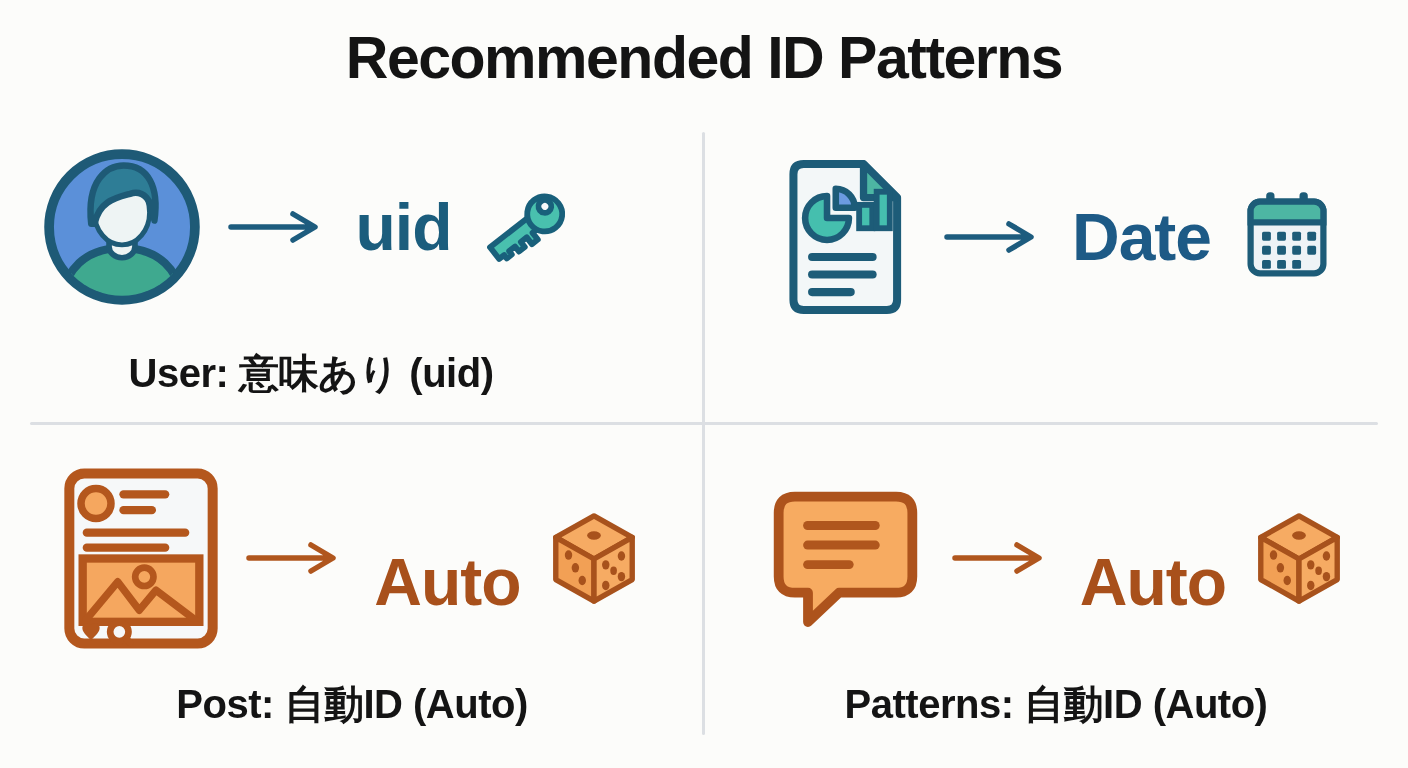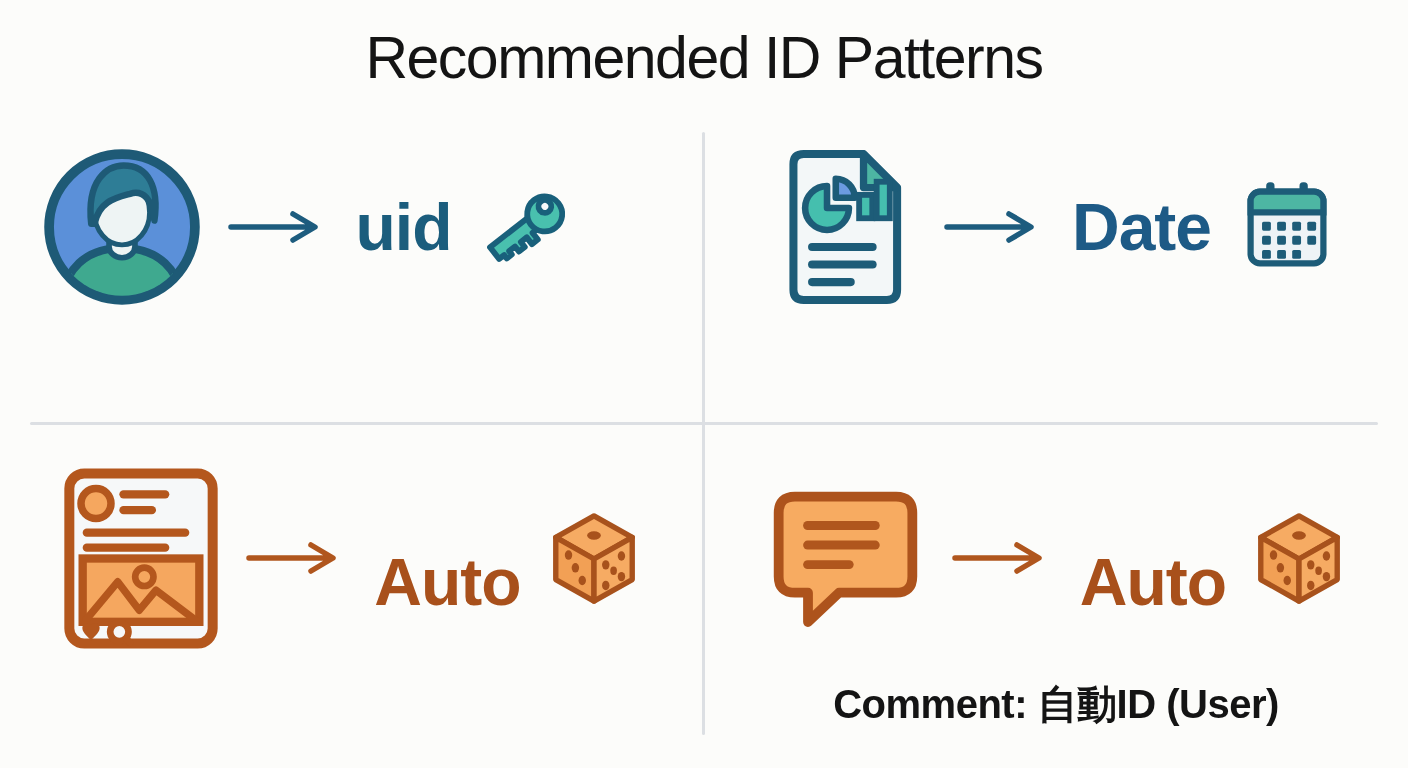--- a/index.html
+++ b/index.html
@@ -15,34 +15,34 @@
   html,body{width:1408px;height:768px;overflow:hidden;}
   body{
     background:var(--background);
     font-family:"Liberation Sans","DejaVu Sans",sans-serif;
     position:relative;
   }
   .page{position:absolute;inset:0;}
   .title{
     position:absolute;top:24px;left:0;width:100%;
     text-align:center;
-    font-size:59px;font-weight:400;letter-spacing:-1.5px;
+    font-size:59px;font-weight:700;letter-spacing:-1.5px;
     color:var(--title);
   }
   .divider-v{
     position:absolute;left:702px;top:132px;width:3px;height:603px;
     background:var(--divider);border-radius:2px;
   }
   .divider-h{
     position:absolute;left:30px;top:422px;width:1348px;height:3px;
     background:var(--divider);border-radius:2px;
   }
   .quad{position:absolute;display:flex;flex-direction:column;align-items:center;}
   .q-user   {left:0;   top:122px;width:622px;height:300px;padding-top:10px;}
-  .q-report {left:704px;top:122px;width:704px;height:300px;padding-top:10px;}
+  .q-report {left:704px;top:132px;width:704px;height:300px;padding-top:10px;}
   .q-post   {left:0;   top:428px;width:704px;height:340px;padding-top:35px;}
   .q-comment{left:704px;top:428px;width:704px;height:340px;padding-top:35px;}
   .icon-row{
     display:flex;align-items:center;justify-content:center;
     gap:24px;height:190px;
   }
   .result-label{
     font-size:66px;font-weight:800;line-height:1;letter-spacing:-1px;
   }
   .q-user    .result-label{color:var(--uid-text);}
@@ -88,20 +88,21 @@
       </svg>
       <span class="result-label">uid</span>
       <svg width="106" height="106" viewBox="0 0 100 100">
         <g transform="rotate(-38 50 50)" stroke="#19607b" stroke-width="5.5" stroke-linejoin="round">
           <path d="M10,43 H58 V57 H50 V65 H43 V57 H36 V63 H29 V57 H22 V61 H16 V57 H10 Z" fill="#49c0ae"></path>
           <circle cx="70" cy="50" r="16.5" fill="#49c0ae"></circle>
           <circle cx="74.5" cy="44.5" r="6" fill="#f6fafa"></circle>
         </g>
       </svg>
     </div>
+    <div class="caption">User: 意味あり (uid)</div>
   </section>
 
   <section class="quad q-report">
     <div class="icon-row">
       <svg width="146" height="164" viewBox="0 0 100 112">
         <path d="M21,6 H62 L85,29 V99 Q85,106 78,106 H21 Q14,106 14,99 V13 Q14,6 21,6 Z" fill="#f3f7f8" stroke="#1d5c78" stroke-width="5.5" stroke-linejoin="round"></path>
         <path d="M62,6 L85,29 H62 Z" fill="#4db6a3" stroke="#1d5c78" stroke-width="5" stroke-linejoin="round"></path>
         <path d="M37,43 L37,28 A15,15 0 1 0 52,43 Z" fill="#45bfae" stroke="#1d5c78" stroke-width="4.5" stroke-linejoin="round"></path>
         <path d="M43,36 L43,23 A13,13 0 0 1 56,36 Z" fill="#6b9be0" stroke="#1d5c78" stroke-width="4.5" stroke-linejoin="round"></path>
         <rect x="59" y="34" width="9" height="16" fill="#45bfae" stroke="#1d5c78" stroke-width="4"></rect>
@@ -173,20 +174,21 @@
         <ellipse cx="24" cy="47" rx="3.8" ry="4.8" fill="#a8521c"></ellipse>
         <ellipse cx="31" cy="60" rx="3.8" ry="4.8" fill="#a8521c"></ellipse>
         <ellipse cx="38" cy="73" rx="3.8" ry="4.8" fill="#a8521c"></ellipse>
         <ellipse cx="62" cy="57" rx="3.8" ry="4.8" fill="#a8521c"></ellipse>
         <ellipse cx="78" cy="48" rx="3.8" ry="4.8" fill="#a8521c"></ellipse>
         <ellipse cx="62" cy="78" rx="3.8" ry="4.8" fill="#a8521c"></ellipse>
         <ellipse cx="78" cy="69" rx="3.8" ry="4.8" fill="#a8521c"></ellipse>
         <ellipse cx="70" cy="63" rx="3.4" ry="4.3" fill="#a8521c"></ellipse>
       </svg>
     </div>
+    <div class="caption">Post: 自動ID (Auto)</div>
   </section>
 
   <section class="quad q-comment">
     <div class="icon-row">
       <svg width="163" height="163" viewBox="0 0 100 100">
         <path d="M19,12 H81 Q91,12 91,22 V61 Q91,71 81,71 H46 L27,89 V71 H19 Q9,71 9,61 V22 Q9,12 19,12 Z" fill="#f7ab61" stroke="#ad531c" stroke-width="6" stroke-linejoin="round"></path>
         <rect x="24" y="27" width="47" height="5.5" rx="2.75" fill="#b0561d"></rect>
         <rect x="24" y="39" width="47" height="5.5" rx="2.75" fill="#b0561d"></rect>
         <rect x="24" y="51" width="31" height="5.5" rx="2.75" fill="#b0561d"></rect>
       </svg>
@@ -204,16 +206,16 @@
         <ellipse cx="24" cy="47" rx="3.8" ry="4.8" fill="#a8521c"></ellipse>
         <ellipse cx="31" cy="60" rx="3.8" ry="4.8" fill="#a8521c"></ellipse>
         <ellipse cx="38" cy="73" rx="3.8" ry="4.8" fill="#a8521c"></ellipse>
         <ellipse cx="62" cy="57" rx="3.8" ry="4.8" fill="#a8521c"></ellipse>
         <ellipse cx="78" cy="48" rx="3.8" ry="4.8" fill="#a8521c"></ellipse>
         <ellipse cx="62" cy="78" rx="3.8" ry="4.8" fill="#a8521c"></ellipse>
         <ellipse cx="78" cy="69" rx="3.8" ry="4.8" fill="#a8521c"></ellipse>
         <ellipse cx="70" cy="63" rx="3.4" ry="4.3" fill="#a8521c"></ellipse>
       </svg>
     </div>
-    <div class="caption">Comment: 自動ID (User)</div>
+    <div class="caption">Patterns: 自動ID (Auto)</div>
   </section>
 
 </div>
 
 </body></html>

